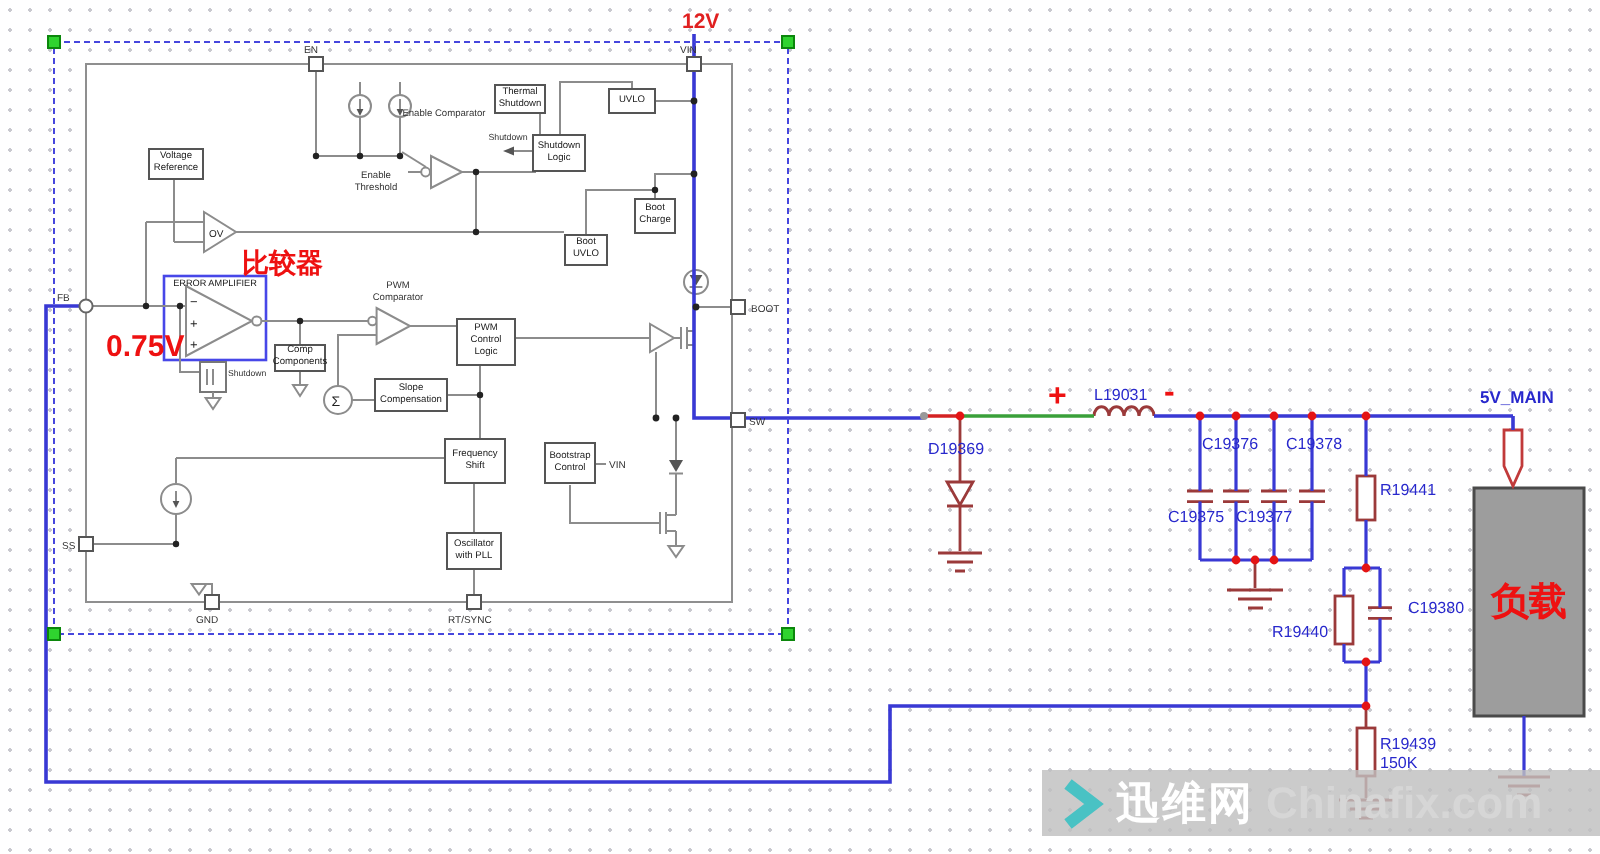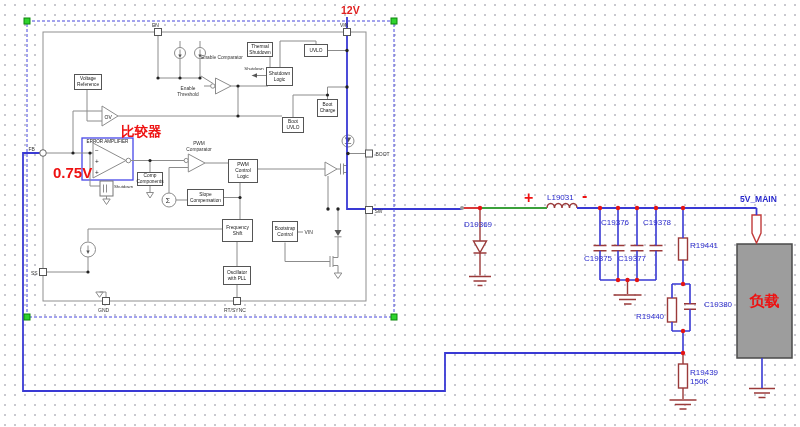--- a/index.html
+++ b/index.html
@@ -18,21 +18,21 @@
   }
   .lbl{
     position:absolute;color:#333;font-size:4.8px;line-height:1.2;text-align:center;
   }
   .lbl.left{text-align:left;}
   #error-amp-title{position:absolute;left:84px;top:139px;width:47px;text-align:center;
     font-size:4.6px;color:#1a1a1a;line-height:1.25;}
   #load-label{
     position:absolute;left:737px;top:244px;width:55px;height:114px;
     display:flex;align-items:center;justify-content:center;
-    color:#ee1111;font-weight:bold;font-size:15px;
+    color:#ee1111;font-weight:bold;font-size:19px;
   }
   #watermark{
     position:absolute;left:521px;top:385px;width:279px;height:33px;
     background:rgba(192,192,192,0.82);
     display:flex;align-items:center;gap:6px;padding-left:9px;box-sizing:border-box;
   }
   #watermark .cn{color:#ffffff;font-weight:bold;font-size:22px;letter-spacing:1px;white-space:nowrap;}
   #watermark .en{color:#d6d6d6;font-weight:bold;font-size:22px;white-space:nowrap;}
   svg text{font-family:"Liberation Sans","DejaVu Sans",sans-serif;}
 </style>
@@ -257,14 +257,21 @@
 
 <div class="lbl" style="left:200px;top:55px;width:44px;">Enable Comparator</div>
 <div class="lbl" style="left:172px;top:86px;width:32px;">Enable Threshold</div>
 <div class="lbl" style="left:180px;top:141px;width:38px;">PWM Comparator</div>
 <div class="lbl" style="left:241px;top:66px;width:26px;font-size:4.4px;">Shutdown</div>
 <div class="lbl left" style="left:114px;top:184px;width:24px;font-size:4.3px;">Shutdown</div>
 <div id="error-amp-title">ERROR AMPLIFIER</div>
 
 <div id="load-label">负载</div>
 
-
+<div id="watermark">
+  <svg width="22" height="26" viewBox="0 0 22 26">
+    <polyline points="4,3 17,13 4,23" fill="none" stroke="#49c2c4" stroke-width="6"></polyline>
+  </svg>
+  <span class="cn">迅维网</span>
+  <span class="en">Chinafix.com</span>
 </div>
 
+</div>
+
 </body></html>

